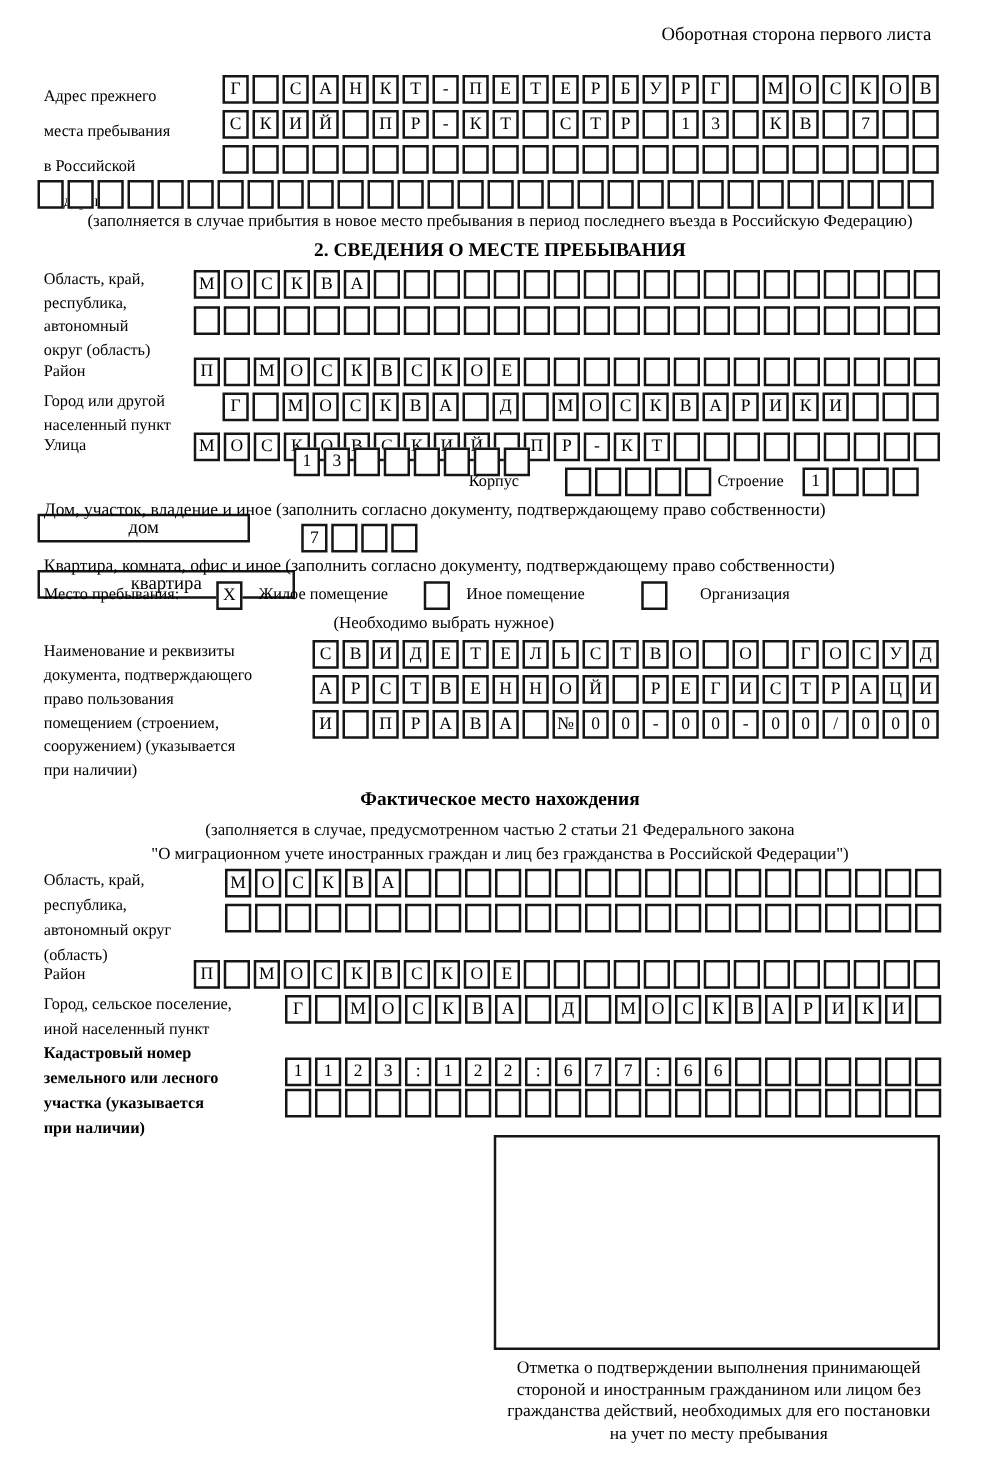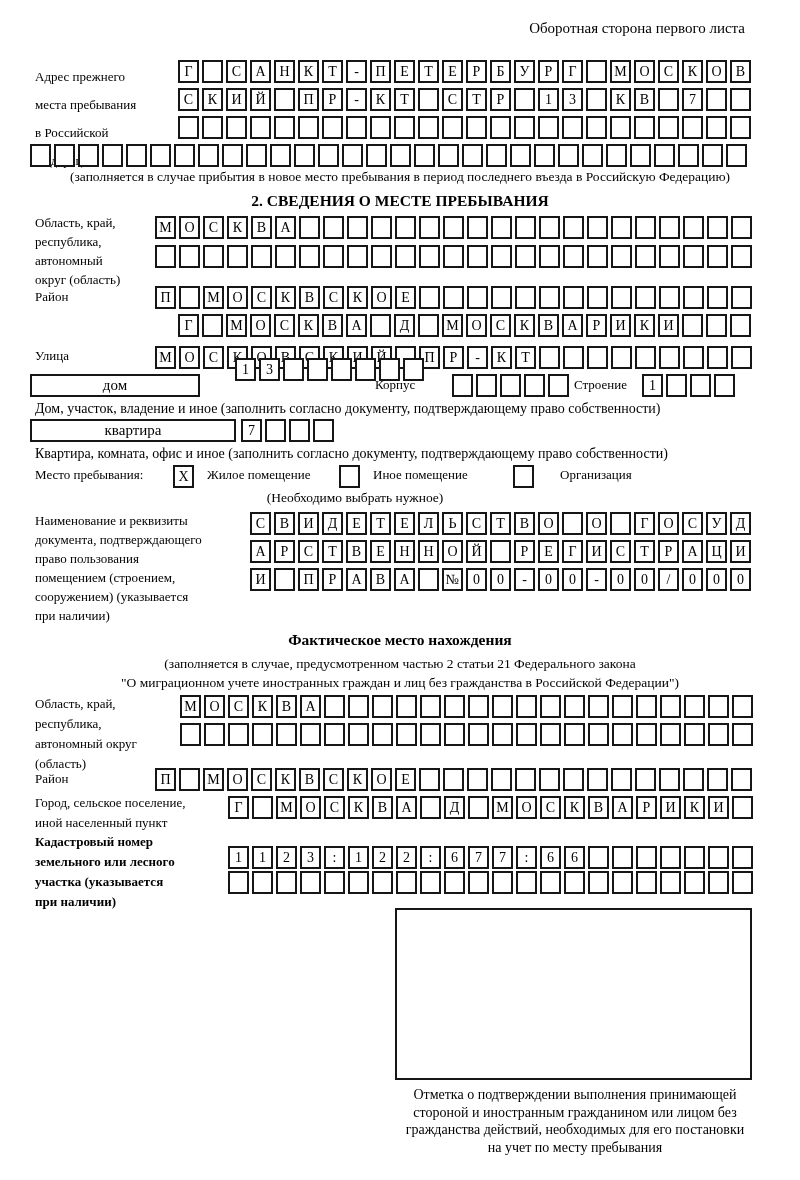--- a/index.html
+++ b/index.html
@@ -10,21 +10,21 @@
        font-size:15px;}
   .lbl{position:absolute;font-size:13px;white-space:pre-line;}
   .note{position:absolute;font-size:14px;}
   .center{left:0;width:800px;text-align:center;}
   .title{position:absolute;font-weight:bold;font-size:15.5px;}
   .boxrow{position:absolute;white-space:nowrap;}
   .cb{display:inline-block;box-sizing:border-box;width:21px;height:23px;
       border:2px solid #161616;margin-right:3px;text-align:center;
       font-size:14px;line-height:19px;vertical-align:top;background:#fff;}
   .widefield{position:absolute;box-sizing:border-box;height:23px;
-      border:2px solid #161616;text-align:center;font-size:15px;line-height:19px;}
+      border:2px solid #161616;text-align:center;font-size:15px;line-height:19px;margin-top:37px;}
   .stampbox{position:absolute;box-sizing:border-box;border:2px solid #161616;background:#fff;}
   .caption{position:absolute;font-size:14px;line-height:17.5px;text-align:center;white-space:pre-line;}
   .prenote{white-space:pre-line;line-height:19px;}
 </style>
 </head>
 <body>
 
 <div class="page">
 
   <div class="hdr">Оборотная сторона первого листа</div>
@@ -44,20 +44,22 @@
   <div class="lbl" style="left:35px;top:213px;line-height:19px;">Область, край,
 республика,
 автономный
 округ (область)</div>
   <div class="boxrow" style="left:155px;top:216px;"><span class="cb">М</span><span class="cb">О</span><span class="cb">С</span><span class="cb">К</span><span class="cb">В</span><span class="cb">А</span><span class="cb"></span><span class="cb"></span><span class="cb"></span><span class="cb"></span><span class="cb"></span><span class="cb"></span><span class="cb"></span><span class="cb"></span><span class="cb"></span><span class="cb"></span><span class="cb"></span><span class="cb"></span><span class="cb"></span><span class="cb"></span><span class="cb"></span><span class="cb"></span><span class="cb"></span><span class="cb"></span><span class="cb"></span></div>
   <div class="boxrow" style="left:155px;top:245px;"><span class="cb"></span><span class="cb"></span><span class="cb"></span><span class="cb"></span><span class="cb"></span><span class="cb"></span><span class="cb"></span><span class="cb"></span><span class="cb"></span><span class="cb"></span><span class="cb"></span><span class="cb"></span><span class="cb"></span><span class="cb"></span><span class="cb"></span><span class="cb"></span><span class="cb"></span><span class="cb"></span><span class="cb"></span><span class="cb"></span><span class="cb"></span><span class="cb"></span><span class="cb"></span><span class="cb"></span><span class="cb"></span></div>
 
   <div class="lbl" style="left:35px;top:289px;">Район</div>
   <div class="boxrow" style="left:155px;top:286px;"><span class="cb">П</span><span class="cb"></span><span class="cb">М</span><span class="cb">О</span><span class="cb">С</span><span class="cb">К</span><span class="cb">В</span><span class="cb">С</span><span class="cb">К</span><span class="cb">О</span><span class="cb">Е</span><span class="cb"></span><span class="cb"></span><span class="cb"></span><span class="cb"></span><span class="cb"></span><span class="cb"></span><span class="cb"></span><span class="cb"></span><span class="cb"></span><span class="cb"></span><span class="cb"></span><span class="cb"></span><span class="cb"></span><span class="cb"></span></div>
 
+  <div class="lbl" style="left:35px;top:311px;line-height:19px;">Город или другой
+населенный пункт</div>
   <div class="boxrow" style="left:178px;top:314px;"><span class="cb">Г</span><span class="cb"></span><span class="cb">М</span><span class="cb">О</span><span class="cb">С</span><span class="cb">К</span><span class="cb">В</span><span class="cb">А</span><span class="cb"></span><span class="cb">Д</span><span class="cb"></span><span class="cb">М</span><span class="cb">О</span><span class="cb">С</span><span class="cb">К</span><span class="cb">В</span><span class="cb">А</span><span class="cb">Р</span><span class="cb">И</span><span class="cb">К</span><span class="cb">И</span><span class="cb"></span><span class="cb"></span><span class="cb"></span></div>
 
   <div class="lbl" style="left:35px;top:348px;">Улица</div>
   <div class="boxrow" style="left:155px;top:346px;"><span class="cb">М</span><span class="cb">О</span><span class="cb">С</span><span class="cb">К</span><span class="cb">О</span><span class="cb">В</span><span class="cb">С</span><span class="cb">К</span><span class="cb">И</span><span class="cb">Й</span><span class="cb"></span><span class="cb">П</span><span class="cb">Р</span><span class="cb">-</span><span class="cb">К</span><span class="cb">Т</span><span class="cb"></span><span class="cb"></span><span class="cb"></span><span class="cb"></span><span class="cb"></span><span class="cb"></span><span class="cb"></span><span class="cb"></span><span class="cb"></span></div>
 
   <div class="widefield" style="left:30px;top:374px;width:170px;">дом</div>
   <div class="boxrow" style="left:206px;top:358px;margin-left:29px;"><span class="cb">1</span><span class="cb">3</span><span class="cb"></span><span class="cb"></span><span class="cb"></span><span class="cb"></span><span class="cb"></span><span class="cb"></span></div>
   <div class="lbl" style="left:375px;top:377px;">Корпус</div>
   <div class="boxrow" style="left:452px;top:374px;"><span class="cb"></span><span class="cb"></span><span class="cb"></span><span class="cb"></span><span class="cb"></span></div>
   <div class="lbl" style="left:574px;top:377px;">Строение</div>

